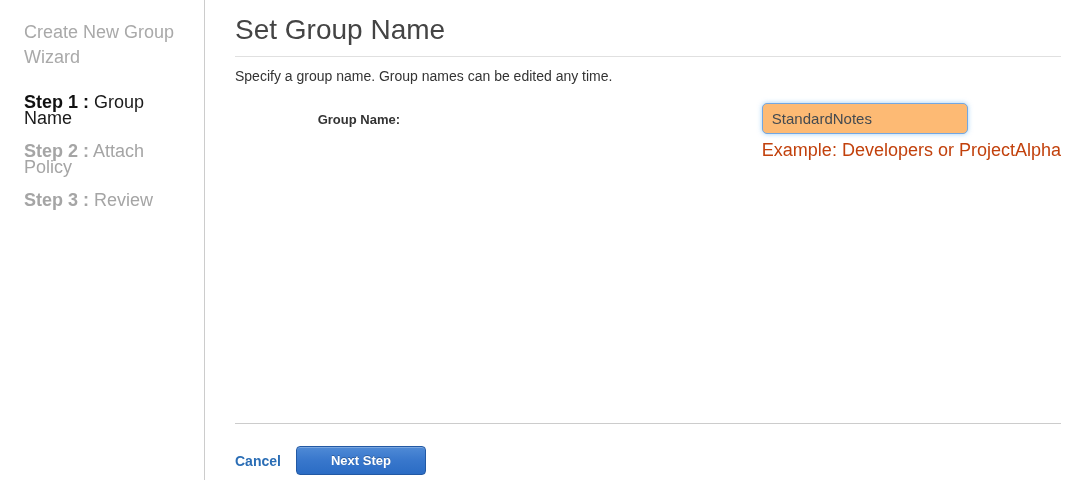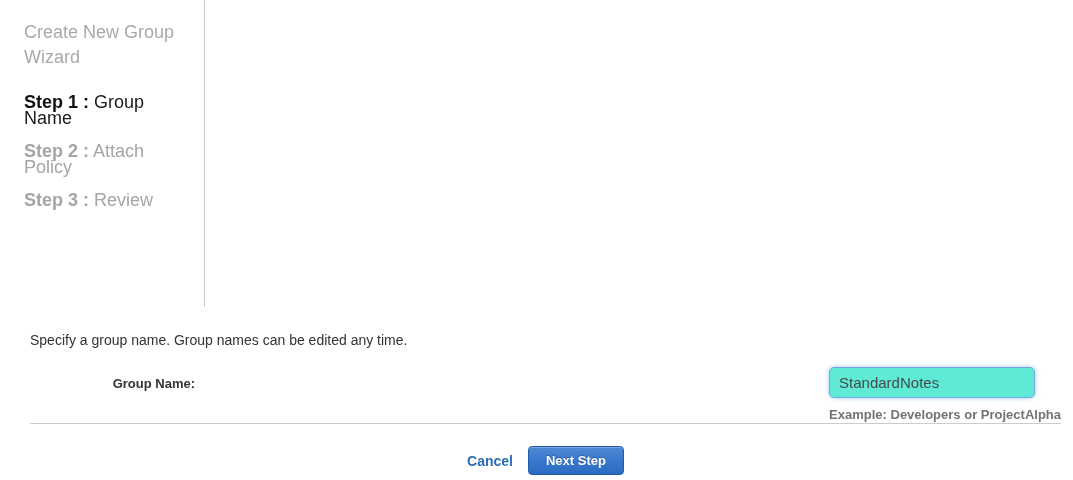--- a/index.html
+++ b/index.html
@@ -6,21 +6,20 @@
   html, body {
     width: 1073px; height: 480px;
     background: #ffffff;
     font-family: "Liberation Sans", sans-serif;
     overflow: hidden;
   }
   .page {
     display: flex;
     width: 1073px; height: 480px;
     background: #fff;
-    flex-direction: column;
   }
 
   
   .sidebar {
     width: 205px;
     min-width: 205px;
     height: 100%;
     border-right: 1px solid #cccccc;
     padding: 20px 14px 0 24px;
   }
@@ -84,52 +83,51 @@
     width: 206px;
     height: 31px;
     font-family: "Liberation Sans", sans-serif;
     font-size: 15px;
     color: #444a50;
     padding: 0 9px;
     border: 1px solid #72a7e2;
     border-radius: 5px;
     outline: none;
     box-shadow: 0 0 5px rgba(82,168,236,0.55);
-    background: #5eead4;
+    background: #fdba74;
   }
   .hint {
-    font-size: 13px;
-    color: #737373;
+    font-size: 18px;
+    color: #c2410c;
     margin-top: 6px;
     line-height: 17px;
-    font-weight: bold;
   }
   .hint.first { margin-top: 8px; }
 
   
   .footer {
     margin-top: auto;
     border-top: 1px solid #cccccc;
     padding: 22px 0 0 0;
     margin-bottom: 5px;
     display: flex;
-    justify-content: center;
+    justify-content: flex-start;
     align-items: center;
   }
   .cancel-link {
     font-size: 14px;
     font-weight: 700;
     color: #2a6db5;
     text-decoration: none;
     cursor: pointer;
     margin-right: 15px;
   }
   .next-step-button {
     height: 29px;
-    padding: 0 17px;
+    padding: 0 34px;
     font-family: "Liberation Sans", sans-serif;
     font-size: 13px;
     font-weight: 700;
     color: #ffffff;
     text-shadow: 0 -1px 0 rgba(0,0,0,0.25);
     background: linear-gradient(to bottom, #4f8ad6 0%, #3877cc 50%, #2b6cc4 100%);
     border: 1px solid #2259a4;
     border-radius: 4px;
     cursor: pointer;
     box-shadow: inset 0 1px 0 rgba(255,255,255,0.25);
@@ -149,20 +147,21 @@
       <div class="step">
         <span class="prefix">Step 2 :</span><span> Attach Policy</span>
       </div>
       <div class="step">
         <span class="prefix">Step 3 :</span><span> Review</span>
       </div>
     </div>
   </div>
 
   <div class="main">
+    <h1 class="page-title">Set Group Name</h1>
     <div class="page-desc">Specify a group name. Group names can be edited any time.</div>
 
     <div class="form-row">
       <label class="form-label">Group Name:</label>
       <div class="field-col">
         <input class="group-name-input" type="text" value="StandardNotes" style="">
         <div class="hint first">Example: Developers or ProjectAlpha</div>
       </div>
     </div>
 

